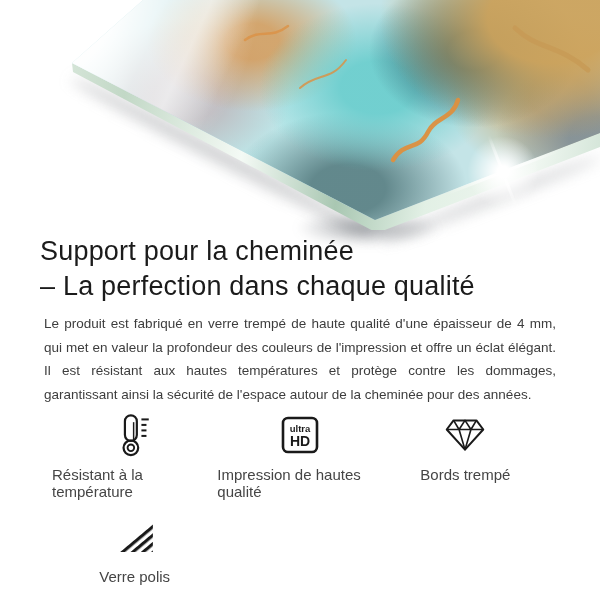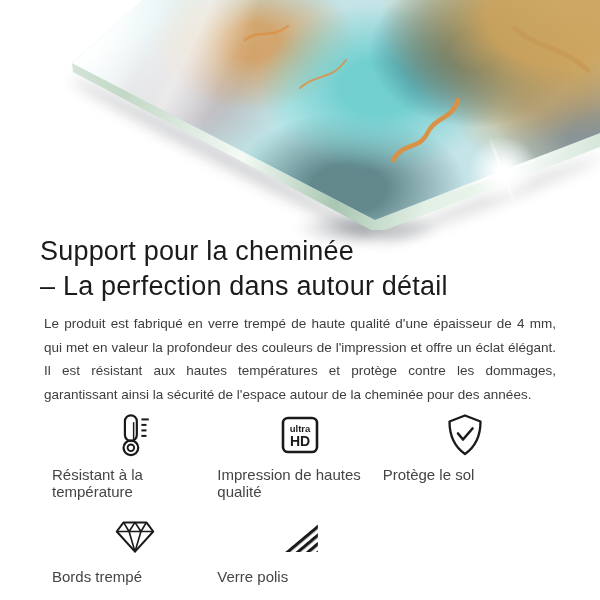--- a/index.html
+++ b/index.html
@@ -45,21 +45,21 @@
   
   .content{position:relative;padding:0 40px;}
   h1{margin:4px 0 0;font-family:Liberation Sans, sans-serif;font-weight:400;
      font-size:27px;line-height:35px;color:var(--text_heading,#1b1b1b);letter-spacing:.2px;}
   h1 span{display:block;}
   .desc{margin:8px 4px 0;font-size:13.5px;line-height:23.5px;color:var(--text_body,#3d3d3d);
         text-align:justify;}
 
   
   .features{margin:6px 12px 0;display:grid;grid-template-columns:repeat(3,1fr);row-gap:14px;}
-  .feature{display:flex;flex-direction:column;}
+  .feature{display:flex;flex-direction:column;align-items:center;}
   .icon-box{height:46px;display:flex;align-items:center;justify-content:center;
             color:var(--icon_stroke,#1a1a1a);}
   .feature .label{margin-top:8px;font-size:15px;color:var(--text_label,#454545);}
 </style>
 </head>
 <body>
 
 <div class="page">
 
   <div class="hero">
@@ -79,21 +79,21 @@
     </div>
     <div class="sparkle">
       <span class="ray r1"></span>
         <span class="ray r2"></span>
     </div>
   </div>
 
   <div class="content">
     <h1>
       <span>Support pour la cheminée</span>
-      <span>– La perfection dans autour détail</span>
+      <span>– La perfection dans chaque qualité</span>
     </h1>
 
     <p class="desc">Le produit est fabriqué en verre trempé de haute qualité d'une épaisseur de 4 mm, qui met en valeur la profondeur des couleurs de l'impression et offre un éclat élégant. Il est résistant aux hautes températures et protège contre les dommages, garantissant ainsi la sécurité de l'espace autour de la cheminée pour des années.</p>
 
     <div class="features">
 
       <div class="feature">
         <div class="icon-box">
           <svg width="36" height="44" viewBox="0 0 38 48" fill="none" stroke="currentColor" stroke-width="2.4">
             <rect x="8" y="2.5" width="13" height="28" rx="6.5"></rect>
@@ -115,29 +115,20 @@
         <div class="icon-box">
           <svg width="40" height="40" viewBox="0 0 40 40" fill="none" stroke="currentColor">
             <rect x="3" y="3" width="34" height="34" rx="5" stroke-width="2.6"></rect>
             <text x="20" y="17" font-size="9.5" font-weight="700" text-anchor="middle" fill="currentColor" stroke="none" font-family="Liberation Sans, sans-serif">ultra</text>
             <text x="20" y="31" font-size="14" font-weight="800" text-anchor="middle" fill="currentColor" stroke="none" font-family="Liberation Sans, sans-serif">HD</text>
           </svg>
         </div>
         <div class="label">Impression de hautes qualité</div>
       </div>
 
-      <div class="feature">
-        <div class="icon-box">
-          <svg width="40" height="44" viewBox="0 0 40 44" fill="none" stroke="currentColor" stroke-width="2.3">
-            <path d="M20 2.5 L35.5 8.5 C35.5 22 30 34 20 41 C10 34 4.5 22 4.5 8.5 Z" stroke-linejoin="round"></path>
-            <path d="M13 20.5 L18 26.5 L27.5 15.5" stroke-width="2.6" stroke-linecap="round" stroke-linejoin="round"></path>
-          </svg>
-        </div>
-        <div class="label">Protège le sol</div>
-      </div>
 
       <div class="feature">
         <div class="icon-box">
           <svg width="42" height="36" viewBox="0 0 46 38" fill="none" stroke="currentColor">
             <path d="M10.5 3 L35.5 3 L43 13 L23 35 L3 13 Z" stroke-width="2.2" stroke-linejoin="round"></path>
             <path d="M3 13 L43 13 M10.5 3 L16.5 13 L23 3 L29.5 13 L35.5 3 M16.5 13 L23 35 L29.5 13" stroke-width="1.8" stroke-linejoin="round"></path>
           </svg>
         </div>
         <div class="label">Bords trempé</div>
       </div>

